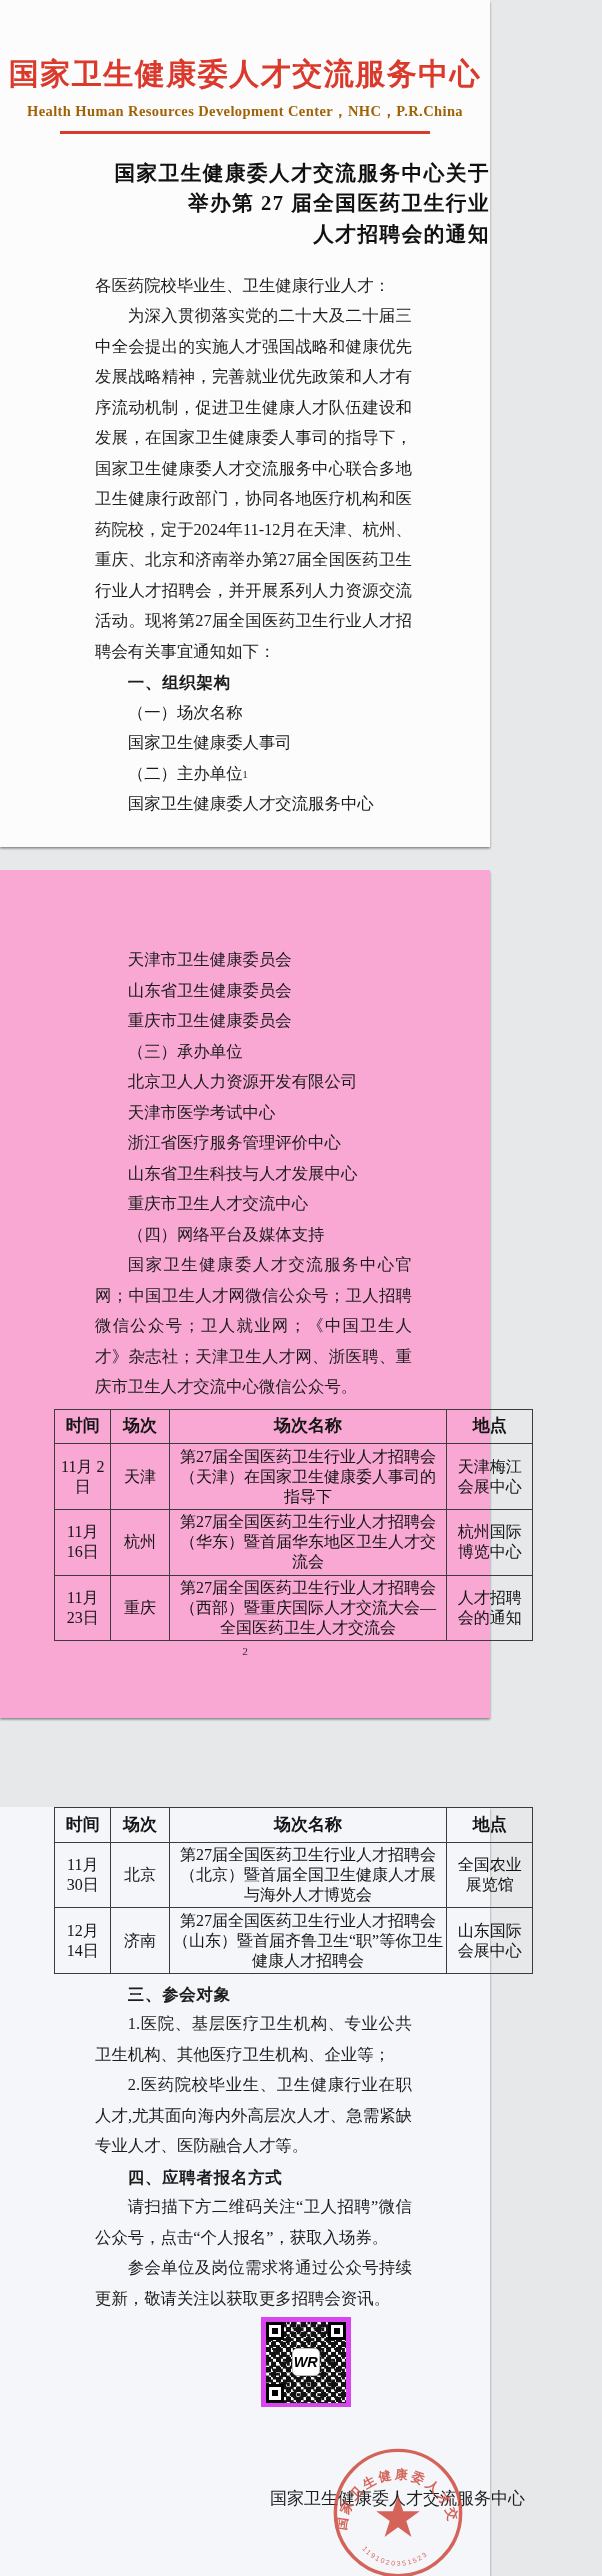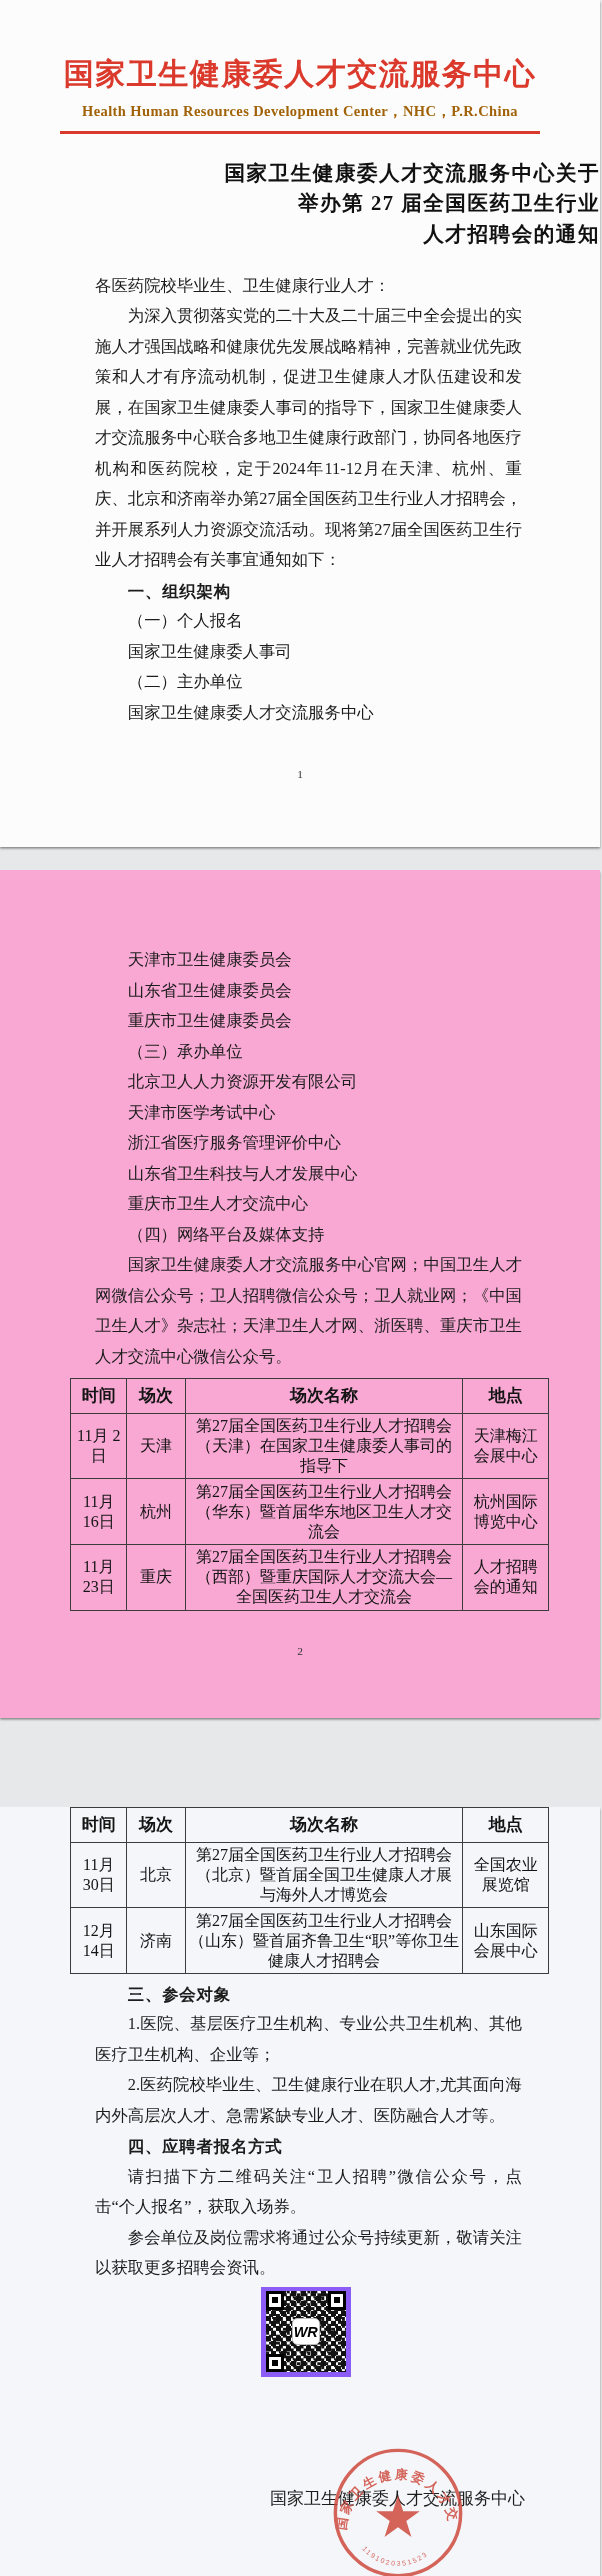--- a/index.html
+++ b/index.html
@@ -1,20 +1,20 @@
 <!DOCTYPE html>
 <html style="font-size:12.2px"><head>
 <meta charset="utf-8">
 <style>
   html,body{margin:0;padding:0;}
   body{
     width:603px;height:2576px;background:#e7e8e9;overflow:hidden;
     font-family:"Liberation Serif","DejaVu Serif",serif;color:#1c1c1c;
   }
-  .page{position:relative;width:600px;box-shadow:0 1.5px 2.3px rgba(0,0,0,.45);}
+  .page{position:relative;width:490px;box-shadow:0 1.5px 2.3px rgba(0,0,0,.45);}
   .page-1{height:847px;background:#fcfcfc;}
   .page-2{height:848px;background:#f9a8d4;}
   .page-3{height:835px;background:#f4f6f9;}
   .page-gap{height:23px;background:#e7e8e9;}
 
   
   .lh-cn{
     padding-top:52px;text-align:center;color:#da392b;
     font-size:30px;font-weight:bold;letter-spacing:1.5px;line-height:44px;
   }
@@ -37,21 +37,21 @@
   .p3-content{margin-top:4.6px;}
   .textblock p{margin:0;text-indent:2em;}
   .line{text-indent:2em;}
   .sec-heading{
     font-family:"Liberation Sans","DejaVu Sans",sans-serif;
     font-weight:bold;text-indent:2em;letter-spacing:0.8px;
   }
 
   
   table.schedule{
-    border-collapse:collapse;margin-left:70px;width:479px;
+    border-collapse:collapse;margin-left:54px;width:479px;
     font-size:16px;color:#141414;
   }
   .page-2 table.schedule{margin-top:6.1px;}
   .page-3 table.schedule{margin-top:66px;}
   table.schedule th,table.schedule td{
     border:1.5px solid #3c3c3c;text-align:center;vertical-align:middle;
     padding:2.3px 3.1px;line-height:20px;
   }
   table.schedule th{
     font-family:"Liberation Sans","DejaVu Sans",sans-serif;
@@ -62,21 +62,21 @@
 
   .page-num{
     position:absolute;left:0;right:0;text-align:center;
     font-size:11.4px;color:#333;font-family:"Liberation Serif",serif;
   }
   .page-1 .page-num{top:768px;}
   .page-2 .page-num{top:775px;}
 
   
   .qr{
-    position:relative;width:90px;height:90px;background:#8b5cf6;
+    position:relative;width:90px;height:90px;background:#d946ef;
     margin:3.1px 0 0 261px;
   }
   .qr-pattern{
     position:absolute;inset:4.6px;
     background:
       repeating-conic-gradient(#111 0 25%, transparent 0 50%) 0 0/10px 10px,
       repeating-conic-gradient(#151515 0 25%, transparent 0 50%) 3.1px 5.3px/6.9px 6.9px,
       #fff;
   }
   .qr-finder{position:absolute;width:18.3px;height:18.3px;border:3.1px solid #000;background:#fff;box-sizing:border-box;}
@@ -109,21 +109,21 @@
   <div class="doc-title">
     <div>国家卫生健康委人才交流服务中心关于</div>
     <div>举办第 27 届全国医药卫生行业</div>
     <div>人才招聘会的通知</div>
   </div>
 
   <div class="textblock p1-content">
     <div>各医药院校毕业生、卫生健康行业人才：</div>
     <p>为深入贯彻落实党的二十大及二十届三中全会提出的实施人才强国战略和健康优先发展战略精神，完善就业优先政策和人才有序流动机制，促进卫生健康人才队伍建设和发展，在国家卫生健康委人事司的指导下，国家卫生健康委人才交流服务中心联合多地卫生健康行政部门，协同各地医疗机构和医药院校，定于2024年11-12月在天津、杭州、重庆、北京和济南举办第27届全国医药卫生行业人才招聘会，并开展系列人力资源交流活动。现将第27届全国医药卫生行业人才招聘会有关事宜通知如下：</p>
     <div class="sec-heading">一、组织架构</div>
-    <div class="line">（一）个人报名</div>
+    <div class="line">（一）场次名称</div>
     <div class="line">国家卫生健康委人事司</div>
     <div class="line">（二）主办单位</div>
     <div class="line">国家卫生健康委人才交流服务中心</div>
   </div>
 
   <div class="page-num">1</div>
 </div>
 
 <div class="page-gap"></div>
 

